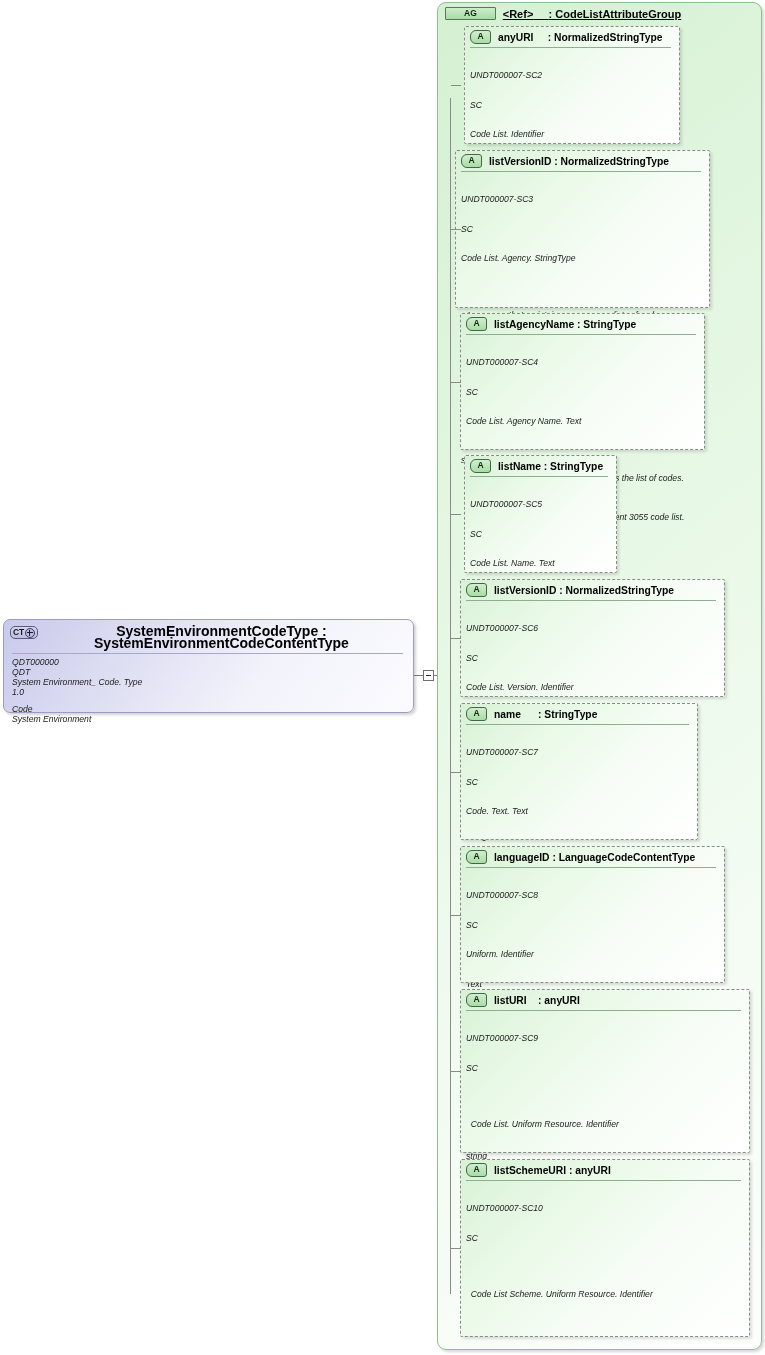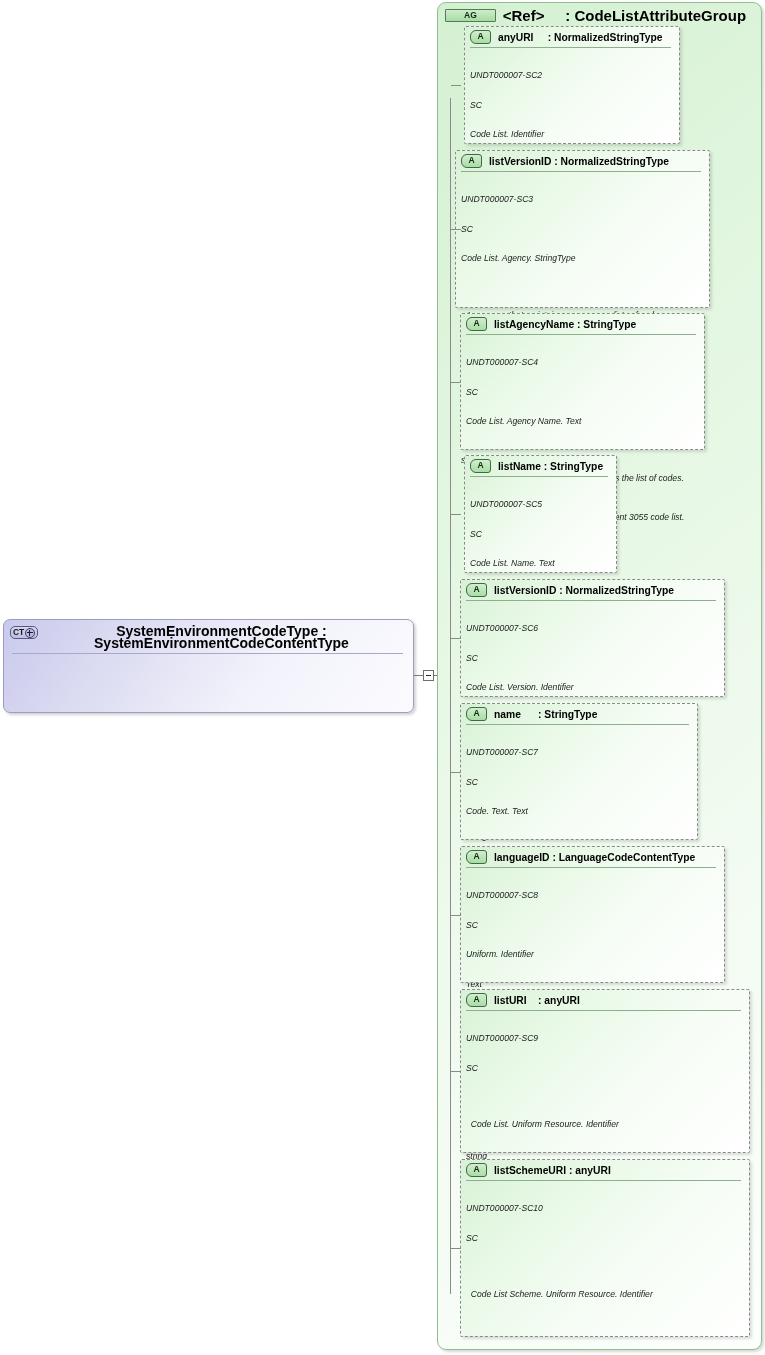--- a/index.html
+++ b/index.html
@@ -142,24 +142,25 @@
     background: linear-gradient(180deg,#cdeccb,#a8dca5);
     border: 1px solid #4f7d4f;
     border-radius: 1px;
     padding: 0 18px;
     font-size: 8.5px;
     font-weight: bold;
     line-height: 11px;
     color: #12290f;
   }
   #ag-title {
-    font-size: 15px;
+    font-size: 11px;
     font-weight: bold;
     color: #000;
     white-space: pre;
+    text-decoration: underline;
   }
 
   
   #ag-spine {
     position: absolute;
     left: 450px;
     top: 98px;
     width: 1px;
     height: 1196px;
     background: #8a8a8a;
@@ -227,20 +228,29 @@
 
 <div id="ct-box">
   <div id="ct-header">
     <span class="badge badge-ct">
       <span>CT</span>
       <span class="plus-circle"></span>
     </span>
     <span id="ct-title">SystemEnvironmentCodeType : SystemEnvironmentCodeContentType</span>
   </div>
   <div id="ct-rule"></div>
+  <div id="ct-body">
+    <div>QDT000000</div>
+    <div>QDT</div>
+    <div>System Environment_ Code. Type</div>
+    <div>1.0</div>
+    <div class="gap"></div>
+    <div>Code</div>
+    <div>System Environment</div>
+  </div>
 </div>
 
 <div id="connector-line-a"></div>
 <div id="connector-box"></div>
 <div id="connector-line-b"></div>
 
 <div id="ag-box">
   <div id="ag-header">
     <span class="badge-ag">AG</span>
     <span id="ag-title"><span>&lt;Ref&gt;</span>&nbsp;&nbsp;&nbsp;&nbsp;&nbsp;<span>: CodeListAttributeGroup</span></span>

